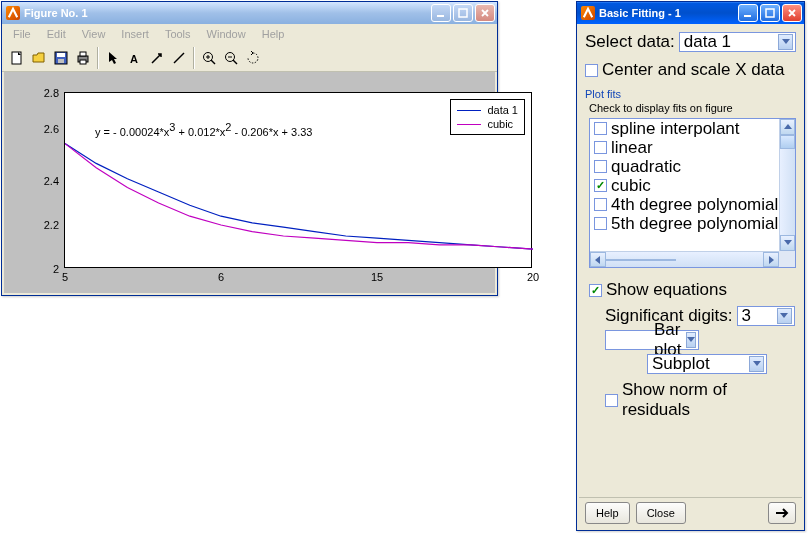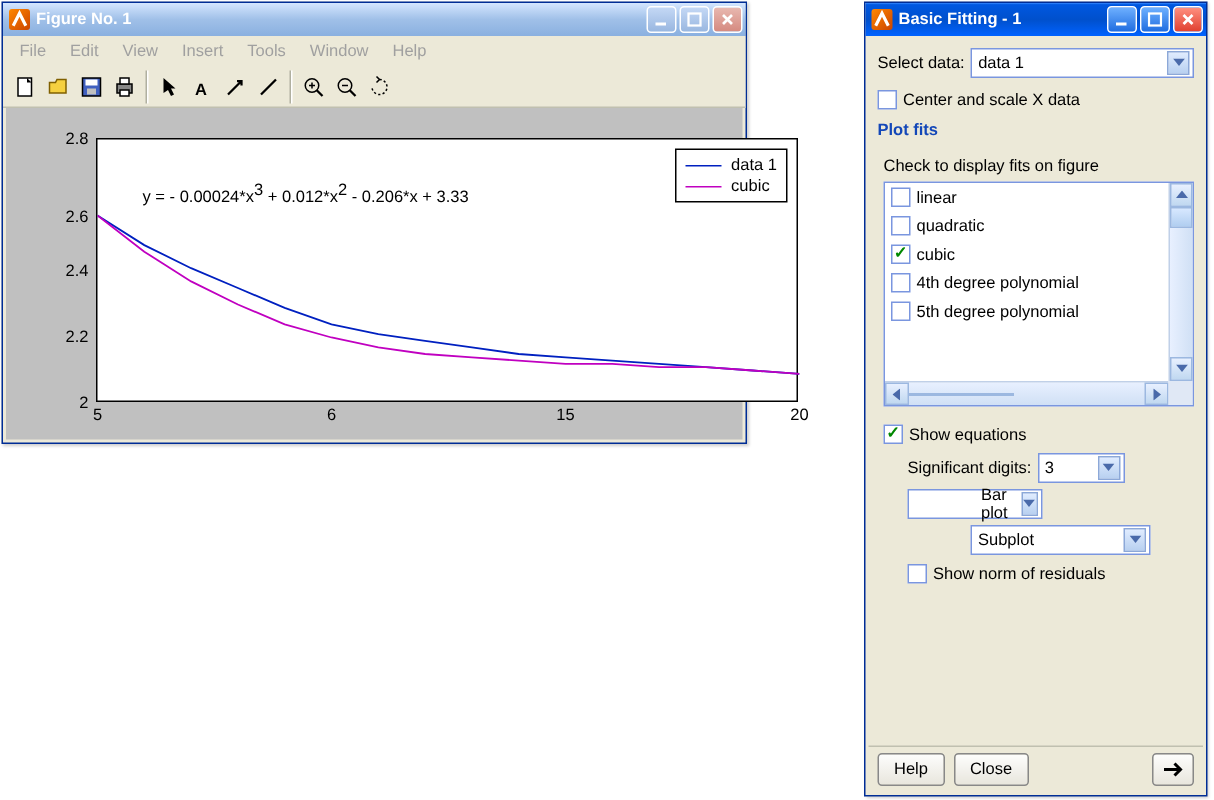--- a/index.html
+++ b/index.html
@@ -29,29 +29,29 @@
   .plotarea { position: absolute; left: 60px; top: 20px; width: 468px; height: 176px; background: #fff; border: 1px solid #000; }
   .ytick { position: absolute; right: 100%; padding-right: 6px; font-size: 11px; color: #000; transform: translateY(-50%); }
   .xtick { position: absolute; top: 100%; padding-top: 4px; font-size: 11px; color: #000; transform: translateX(-50%); }
   .eqtext { position: absolute; left: 30px; top: 28px; font-size: 11px; color: #000; }
 
   .legend { position: absolute; right: 6px; top: 6px; background: #fff; border: 1px solid #000; padding: 3px 6px; font-size: 11px; }
   .legend-row { display: flex; align-items: center; gap: 6px; height: 14px; }
   .legend-line { width: 24px; height: 1px; }
 
   .panel { padding: 6px 8px; color: #000; }
-  .panel label, .panel span { font-size: 11px; }
+  .panel label, .panel span { font-size: 17px; }
   .row { display: flex; align-items: center; gap: 4px; margin: 2px 0; }
   .lbl { color: #000; }
   .combo { flex: 1; height: 20px; border: 1px solid #7a96df; background: #fff; display: flex; align-items: center; justify-content: space-between; padding: 0 2px 0 4px; }
   .combo-val { font-size: 11px; }
   .combo-btn { width: 15px; height: 16px; background: linear-gradient(#e0ecff,#b8d0f0); border: 1px solid #8ca8d8; display: flex; align-items: center; justify-content: center; }
   .chk { width: 13px; height: 13px; border: 1px solid #7a96df; background: #fff; display: inline-flex; align-items: center; justify-content: center; flex-shrink: 0; }
   .chk.checked::after { content: "✓"; color: #008800; font-size: 11px; font-weight: bold; line-height: 1; }
-  .fieldset-label { color: #1347b8; margin: 4px 0 12px; font-weight: bold; }
+  .fieldset-label { color: #1347b8; margin: 4px 0 2px; }
   .fitlist { border: 1px solid #7a96df; background: #fff; height: 150px; position: relative; }
   .fitlist-inner { position: absolute; top:0; left:0; right:16px; bottom: 16px; overflow: hidden; }
   .fitlist-row { display: flex; align-items: center; gap: 4px; padding: 2px 4px; height: 19px; }
   .vscroll { position: absolute; right:0; top:0; bottom:16px; width:16px; background: linear-gradient(to right,#e8f0ff,#d0e0f5); border-left: 1px solid #c0d0e8; }
   .vscroll .sbtn { height: 16px; background: linear-gradient(#e8f0ff,#c0d8f0); border: 1px solid #9cb8e0; display:flex;align-items:center;justify-content:center;}
   .vscroll .sthumb { height: 14px; background: linear-gradient(#d8e8ff,#b0cef0); border: 1px solid #9cb8e0; margin:0; }
   .hscroll { position: absolute; left:0; right:16px; bottom:0; height:16px; background: linear-gradient(#e8f0ff,#d0e0f5); border-top: 1px solid #c0d0e8; display:flex; }
   .hscroll .sbtn { width:16px; background: linear-gradient(#e8f0ff,#c0d8f0); border: 1px solid #9cb8e0; display:flex;align-items:center;justify-content:center;}
   .hscroll .sthumb { width: 70px; background: linear-gradient(#d8e8ff,#b0cef0); border: 1px solid #9cb8e0; }
   .hscroll .strack { flex:1; display:flex; align-items:center; }
@@ -183,21 +183,21 @@
           </div>
         <div class="legend-row">
             <span class="legend-line" style="background:#c000c0"></span>
             <span>cubic</span>
           </div>
       </div>
       <div id="ticks"></div>
     <div class="ytick" style="top: 176px;">2</div>
         <div class="ytick" style="top: 132px;">2.2</div>
         <div class="ytick" style="top: 88px;">2.4</div>
-        <div class="ytick" style="top: 52px;">2.6</div>
+        <div class="ytick" style="top: 36px;">2.6</div>
         <div class="ytick" style="top: 0px;">2.8</div>
         <div class="xtick" style="left: 0px;">5</div>
         <div class="xtick" style="left: 156px;">6</div>
         <div class="xtick" style="left: 312px;">15</div>
         <div class="xtick" style="left: 468px;">20</div>
       </div>
   </div>
 </div>
 
 <div class="window" style="left:576px; top:1px; width:229px; height:530px;">
@@ -242,20 +242,24 @@
       <span class="chk"></span>
       <span>Center and scale X data</span>
     </div>
     <div class="fieldset-label" style="margin-top:8px;">Plot fits</div>
     <div style="margin-left:4px;">
       <div style="margin:2px 0 4px;">Check to display fits on figure</div>
       <div class="fitlist">
         <div class="fitlist-inner" id="fitlist-inner">
             <div class="fitlist-row">
               <span class="chk"></span>
+              <span style="white-space: nowrap;">spline interpolant</span>
+            </div>
+            <div class="fitlist-row">
+              <span class="chk"></span>
               <span style="white-space: nowrap;">linear</span>
             </div>
             <div class="fitlist-row">
               <span class="chk"></span>
               <span style="white-space: nowrap;">quadratic</span>
             </div>
             <div class="fitlist-row">
               <span class="chk checked"></span>
               <span style="white-space: nowrap;">cubic</span>
             </div>

